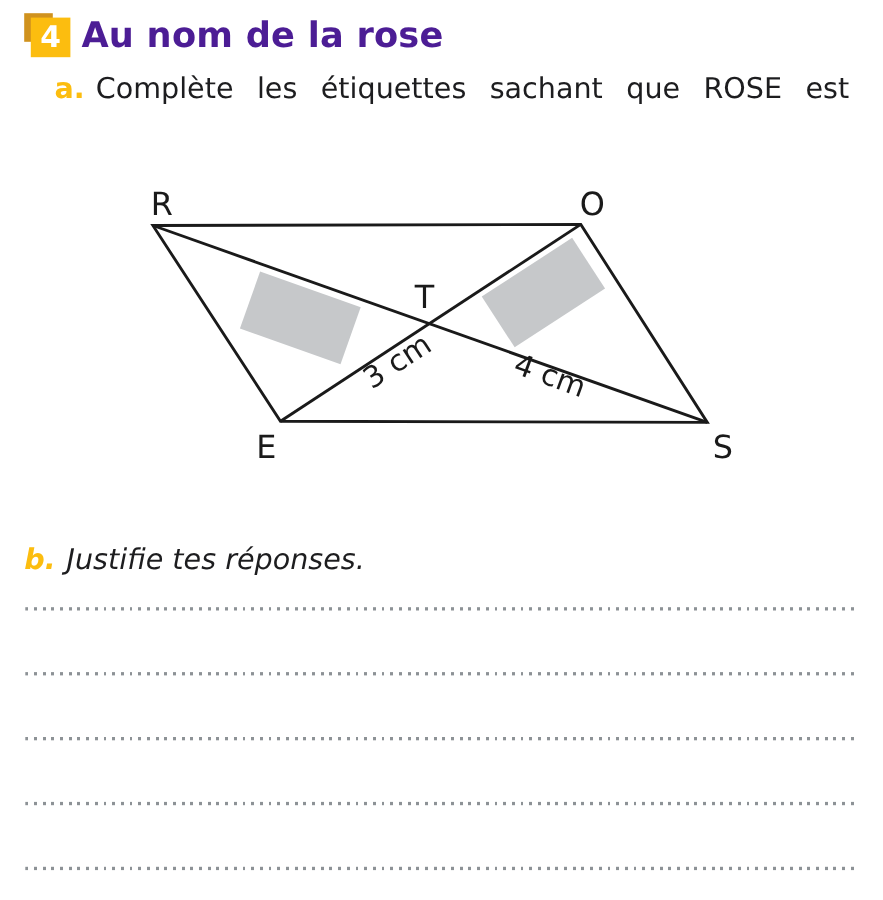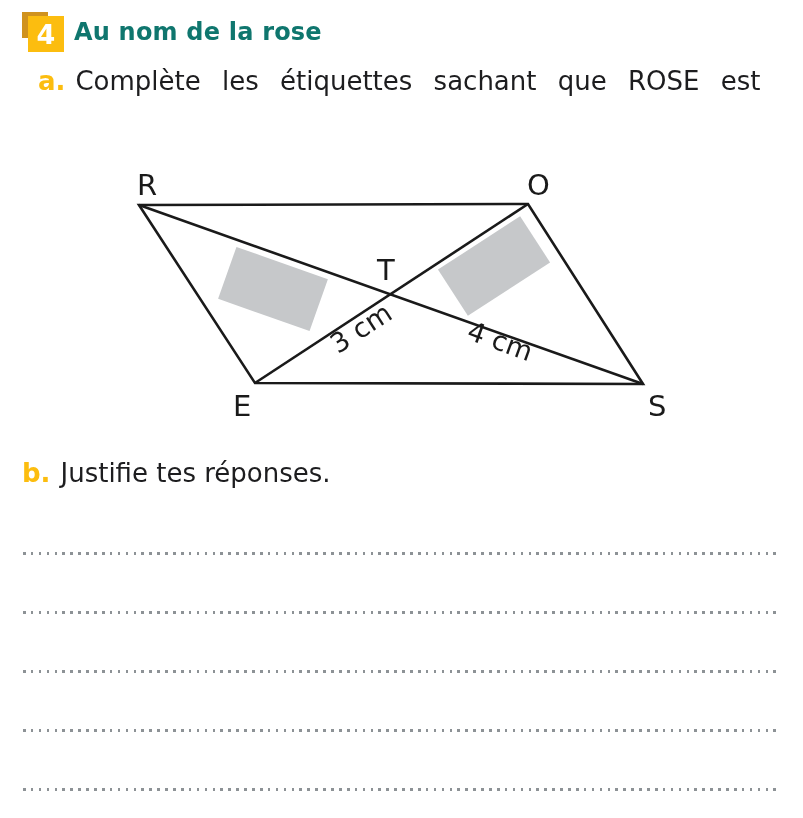--- a/index.html
+++ b/index.html
@@ -11,30 +11,30 @@
   
   .ex-header{position:absolute;left:22px;top:12px;display:flex;align-items:center;}
   .badge{position:relative;width:42px;height:40px;flex:0 0 auto;}
   .badge-shadow{position:absolute;left:0;top:0;width:26px;height:26px;background:#d0921e;}
   .badge-main{
     position:absolute;left:6px;top:4px;width:36px;height:36px;background:#fcbd0f;
     display:flex;align-items:center;justify-content:center;
   }
   .badge-num{color:#ffffff;font-weight:bold;font-size:27px;line-height:1;}
   .ex-title{
-    margin:0 0 0 10px;font-size:24px;font-weight:bold;color:#0f766e;
+    margin:0 0 0 10px;font-size:32px;font-weight:bold;color:#4c1d95;
     letter-spacing:0.2px;white-space:nowrap;
   }
 
   
   .stmt{margin:0;font-size:26px;line-height:30px;color:#1d1d1f;}
   .accent-label{color:#fcbd0f;font-weight:bold;margin-right:10px;}
-  .qa{position:absolute;left:38px;top:66px;width:766px;}
+  .qa{position:absolute;left:6px;top:66px;width:766px;text-align:right;}
   .qa .l1{white-space:nowrap;word-spacing:13px;}
-  .qb{position:absolute;left:22px;top:458px;}
+  .qb{position:absolute;left:22px;top:494px;font-style:italic;}
 
   
   .figure{position:absolute;left:0;top:158px;width:803px;height:272px;}
   .shape,.diag{fill:none;stroke:#1a1a1a;stroke-width:2.6;stroke-linejoin:miter;}
   .blank-rect{fill:#c6c8ca;stroke:none;}
   .vlabel{font-family:"DejaVu Sans",sans-serif;font-size:29px;fill:#1a1a1a;}
   .mlabel{font-family:"DejaVu Sans",sans-serif;font-size:27px;fill:#1a1a1a;text-anchor:middle;}
 
   
   .answers{position:absolute;left:23px;top:552px;width:757px;}

